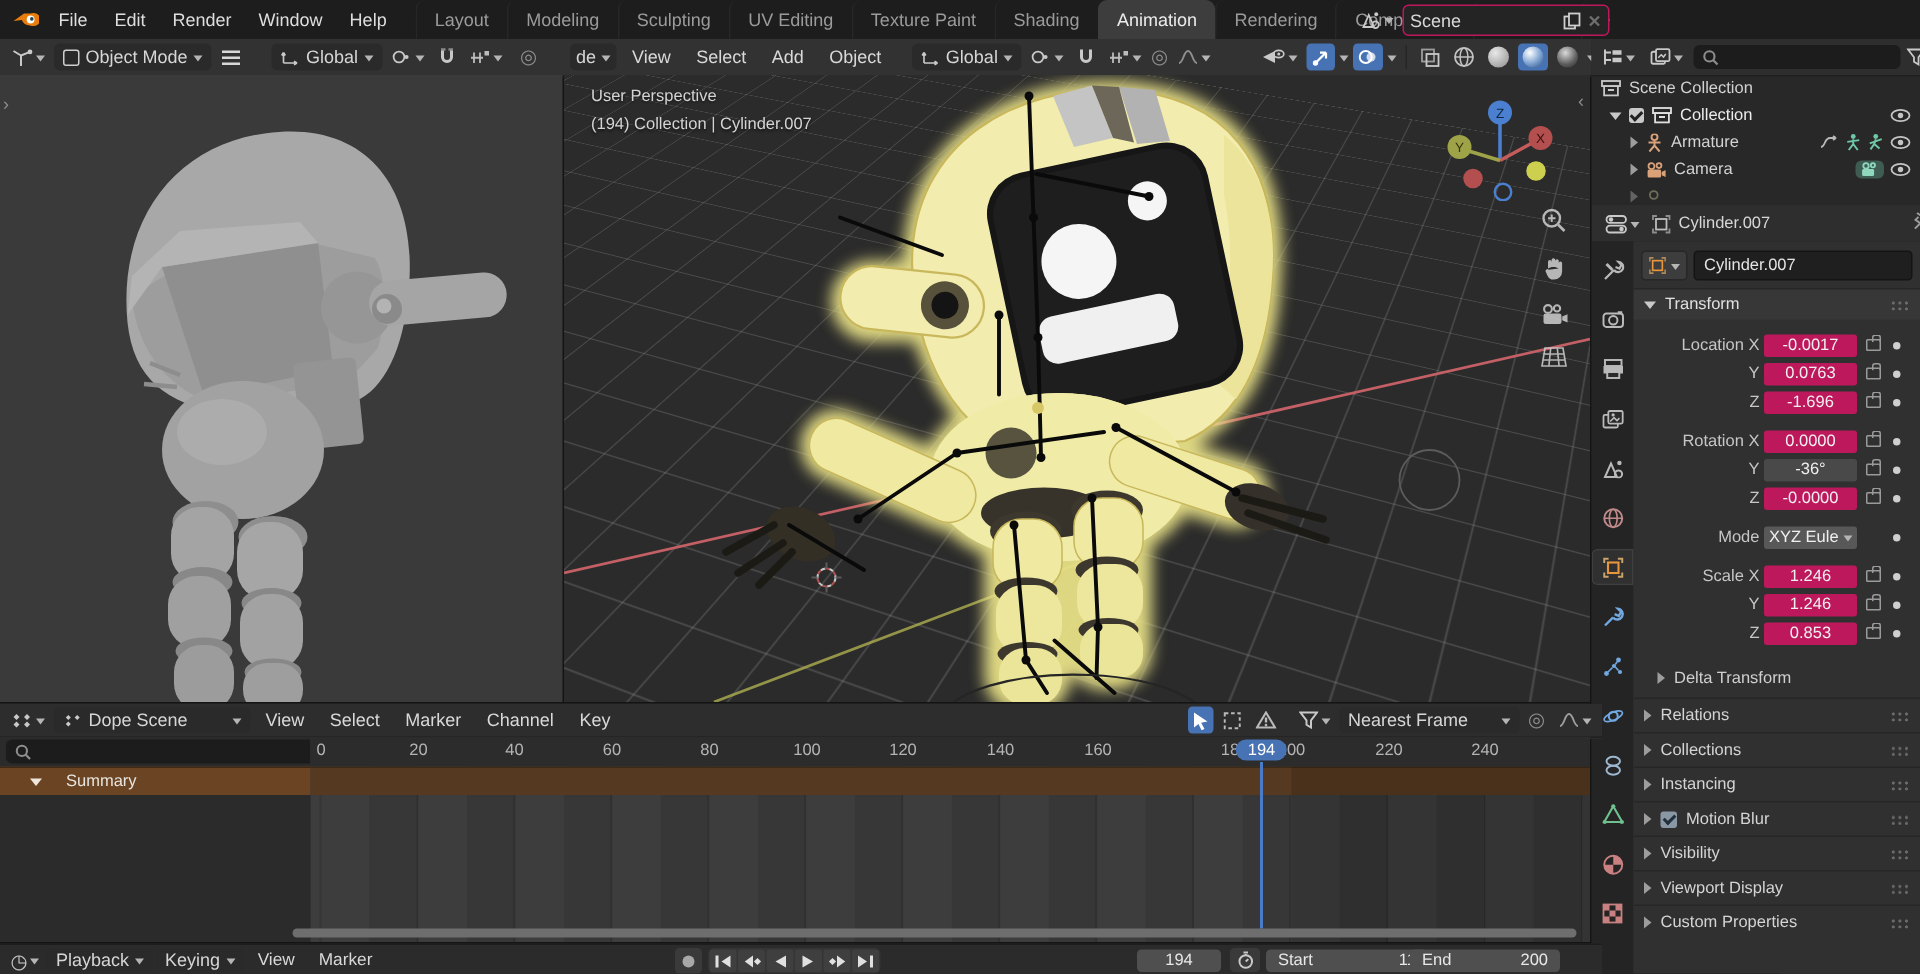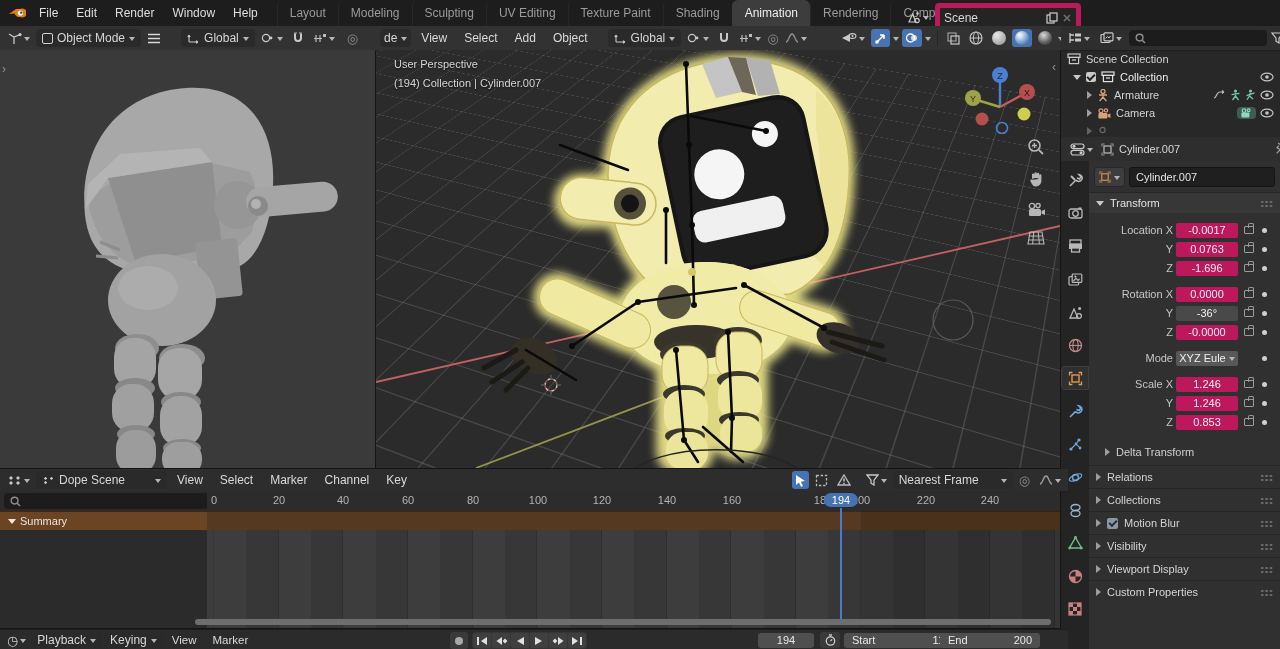--- a/index.html
+++ b/index.html
@@ -19,21 +19,21 @@
   .ibtn{display:flex;align-items:center;justify-content:center;gap:2px;height:18px;padding:0 3px;border-radius:3px}
   .blue{background:#4772b3}
   .sep{width:1px;height:16px;background:#262626;margin:0 3px}
 
   
   #topbar{left:0;top:0;width:1280px;height:26px;background:#1d1d1d}
   #topbar .menu{padding:0 9px;color:#dedede;line-height:26px}
   .tabs{display:flex;align-items:stretch;height:26px;margin-left:10px}
   .tab{display:flex;align-items:center;padding:0 12px;color:#9b9b9b;border-radius:6px 6px 0 0;border-left:1px solid #272727}
   .tab.active{background:#3d3d3d;color:#ececec;border-left-color:transparent}
-  .idfield{display:flex;align-items:center;background:#242424;border:5px solid #be185d;border-radius:4px;height:19px;padding:0 4px;gap:4px}
+  .idfield{display:flex;align-items:center;background:#242424;border:1px solid #be185d;border-radius:4px;height:19px;padding:0 4px;gap:4px}
   .idfield .txt{flex:1;color:#d8d8d8}
 
   
   .vph{height:24px;background:#323232;display:flex;align-items:center;gap:3px;padding:0 4px;border-bottom:1px solid #1f1f1f}
   #vplh{left:0;top:26px;width:375px}
   #vpmh{left:376px;top:26px;width:684px}
   .hmenu{padding:0 7px;color:#d9d9d9}
   .objicon{width:9px;height:9px;border:1px solid #cfcfcf;border-radius:2px}
   .sphere{width:14px;height:14px;border-radius:50%}
 
@@ -94,21 +94,21 @@
   .rlab{position:absolute;top:3px;transform:translateX(-50%)}
   .keybg{position:absolute;left:0;top:20px;width:853px;height:117px;
     background-image:repeating-linear-gradient(90deg,rgba(255,255,255,.03) 0 32.3px,transparent 32.3px 64.67px),
                      repeating-linear-gradient(90deg,#2f2f2f 0 1px,transparent 1px 64.67px);
     background-position:7px 0,6px 0}
   .band{position:absolute;left:0;top:20px;width:853px;height:18px;background:#553a21;border-top:1px solid #3c2a17}
   .postend{position:absolute;left:654px;top:0;right:0;height:137px;background:rgba(0,0,0,.14)}
   .badge{position:absolute;left:634px;top:2px;transform:translateX(-50%);background:#4772b3;color:#fff;border-radius:8px;padding:1px 8px;font-size:11px}
   .phead{position:absolute;left:633px;top:17px;width:2px;height:111px;background:#4a7bc8}
   .hscroll{position:absolute;left:-12px;top:128px;width:856px;height:6px;background:#6e6e6e;border-radius:3px}
-  .chanrow{position:absolute;left:0;top:20px;width:207px;height:18px;background:#6b4424;display:flex;align-items:center;gap:4px;padding-left:8px;color:#e8e4de;font-size:11px;border-top:1px solid #3c2a17}
+  .chanrow{position:absolute;left:0;top:20px;width:207px;height:18px;background:#6b4424;display:flex;align-items:center;gap:16px;padding-left:20px;color:#e8e4de;font-size:11px;border-top:1px solid #3c2a17}
   .csearch{position:absolute;left:4px;top:2px;width:197px}
 
   
   #foot{left:0;top:629px;width:1060px;height:20px;background:#2b2b2b;border-top:1px solid #1d1d1d}
   #foot .hmenu{font-size:11.5px}
   .tgroup{position:absolute;left:472px;top:2px;display:flex;gap:1px;background:#353535;border-radius:4px;padding:1px}
   .tbtn{width:18px;height:15px;display:flex;align-items:center;justify-content:center;background:#3f3f3f;border-radius:2px}
   .tbtn svg{display:block}
   .recbtn{position:absolute;left:450px;top:2px;width:18px;height:17px;display:flex;align-items:center;justify-content:center;background:#3a3a3a;border-radius:3px}
   .ffield{position:absolute;top:2.5px;height:15px;background:#4f4f4f;border-radius:3px;display:flex;align-items:center;justify-content:center;color:#e8e8e8;font-size:11px}
@@ -837,20 +837,25 @@
             <span>Relations</span>
             <span class="dd"></span>
           </div>
         <div class="panel">
             <span class="tri-r"></span>
             <span>Collections</span>
             <span class="dd"></span>
           </div>
         <div class="panel">
             <span class="tri-r"></span>
+            <span>Instancing</span>
+            <span class="dd"></span>
+          </div>
+        <div class="panel">
+            <span class="tri-r"></span>
             <span class="mbcb">
               <span class="check" style="border-color:#22303d"></span>
             </span>
             <span>Motion Blur</span>
             <span class="dd"></span>
           </div>
         <div class="panel">
             <span class="tri-r"></span>
             <span>Visibility</span>
             <span class="dd"></span>

